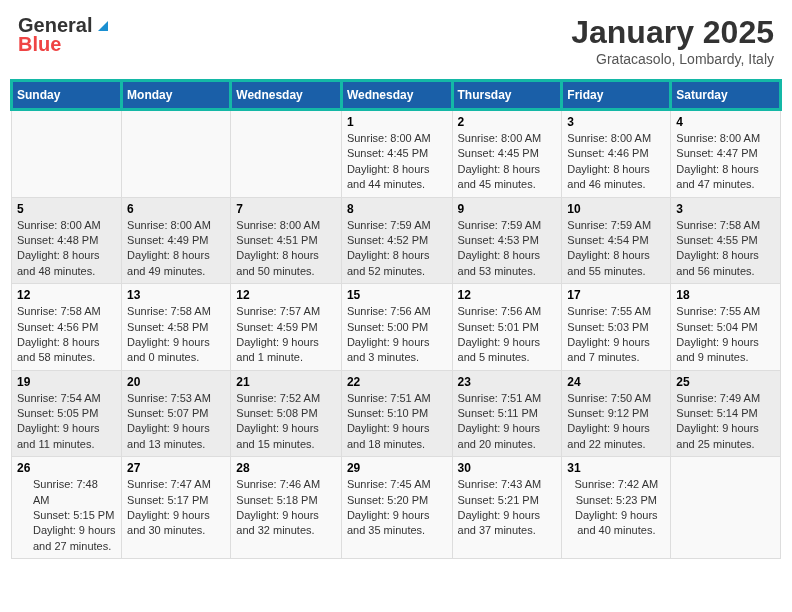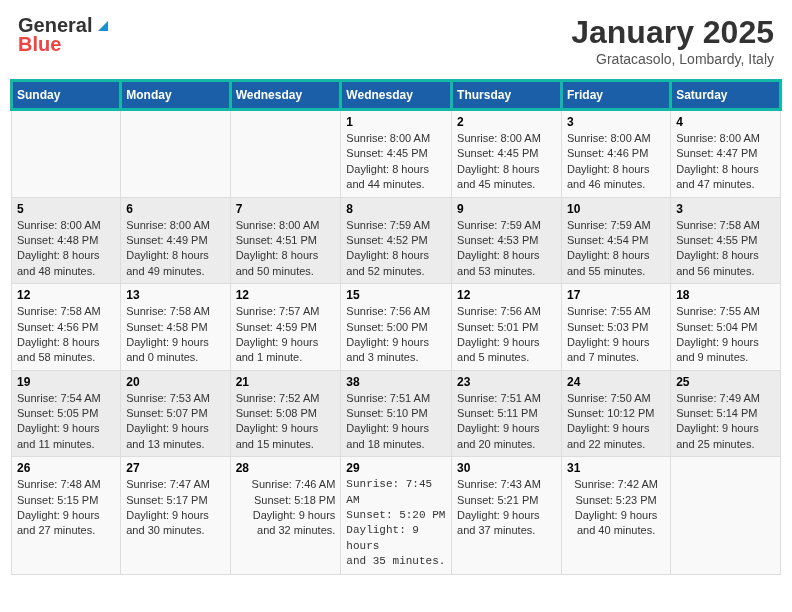--- a/index.html
+++ b/index.html
@@ -259,73 +259,73 @@
 and 13 minutes.</div>
         </td>
         <td>
           <span class="day-number">21</span>
           <div class="day-info" style="white-space: pre-line;">Sunrise: 7:52 AM
 Sunset: 5:08 PM
 Daylight: 9 hours
 and 15 minutes.</div>
         </td>
         <td>
-          <span class="day-number">38</span>
+          <span class="day-number">22</span>
           <div class="day-info" style="white-space: pre-line;">Sunrise: 7:51 AM
 Sunset: 5:10 PM
 Daylight: 9 hours
 and 18 minutes.</div>
         </td>
         <td>
           <span class="day-number">23</span>
           <div class="day-info" style="white-space: pre-line;">Sunrise: 7:51 AM
 Sunset: 5:11 PM
 Daylight: 9 hours
 and 20 minutes.</div>
         </td>
         <td>
           <span class="day-number">24</span>
           <div class="day-info" style="white-space: pre-line;">Sunrise: 7:50 AM
-Sunset: 10:12 PM
+Sunset: 9:12 PM
 Daylight: 9 hours
 and 22 minutes.</div>
         </td>
         <td>
           <span class="day-number">25</span>
           <div class="day-info" style="white-space: pre-line;">Sunrise: 7:49 AM
 Sunset: 5:14 PM
 Daylight: 9 hours
 and 25 minutes.</div>
         </td>
       </tr>
       <tr>
         <td>
           <span class="day-number">26</span>
-          <div class="day-info" style="white-space: pre-line;">Sunrise: 7:48 AM
+          <div class="day-info" style="white-space: pre-line; margin-left: 16px;">Sunrise: 7:48 AM
 Sunset: 5:15 PM
 Daylight: 9 hours
 and 27 minutes.</div>
         </td>
         <td>
           <span class="day-number">27</span>
           <div class="day-info" style="white-space: pre-line;">Sunrise: 7:47 AM
 Sunset: 5:17 PM
 Daylight: 9 hours
 and 30 minutes.</div>
         </td>
         <td>
           <span class="day-number">28</span>
-          <div class="day-info" style="white-space: pre-line; text-align: right;">Sunrise: 7:46 AM
+          <div class="day-info" style="white-space: pre-line;">Sunrise: 7:46 AM
 Sunset: 5:18 PM
 Daylight: 9 hours
 and 32 minutes.</div>
         </td>
         <td>
           <span class="day-number">29</span>
-          <div class="day-info" style="white-space: pre-line; font-family: Liberation Mono, monospace;">Sunrise: 7:45 AM
+          <div class="day-info" style="white-space: pre-line;">Sunrise: 7:45 AM
 Sunset: 5:20 PM
 Daylight: 9 hours
 and 35 minutes.</div>
         </td>
         <td>
           <span class="day-number">30</span>
           <div class="day-info" style="white-space: pre-line;">Sunrise: 7:43 AM
 Sunset: 5:21 PM
 Daylight: 9 hours
 and 37 minutes.</div>

